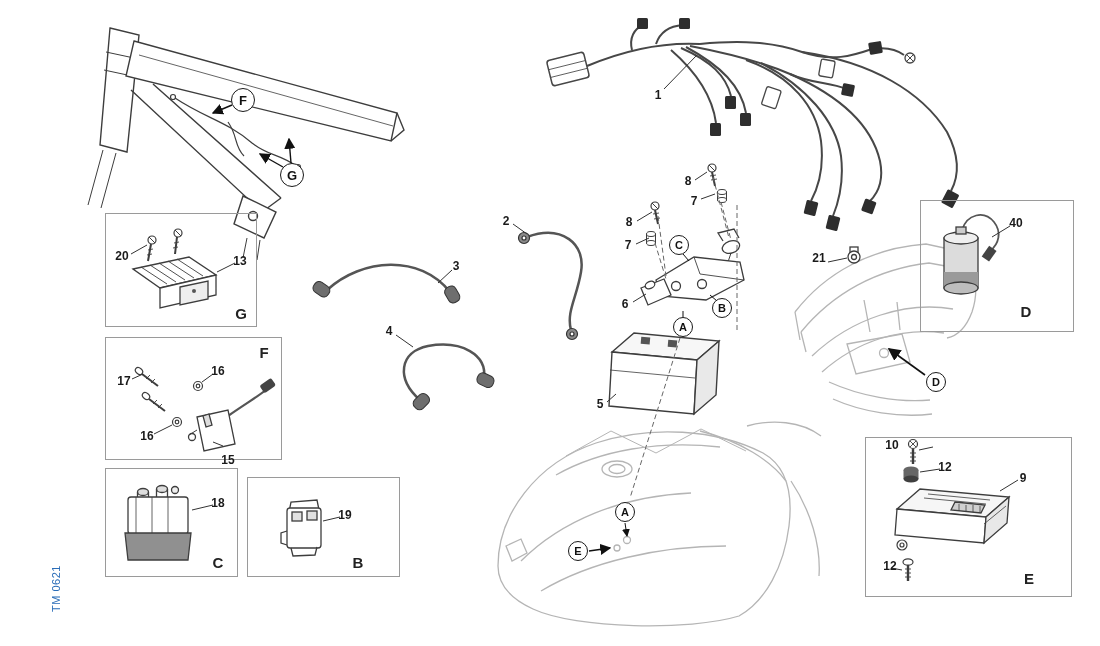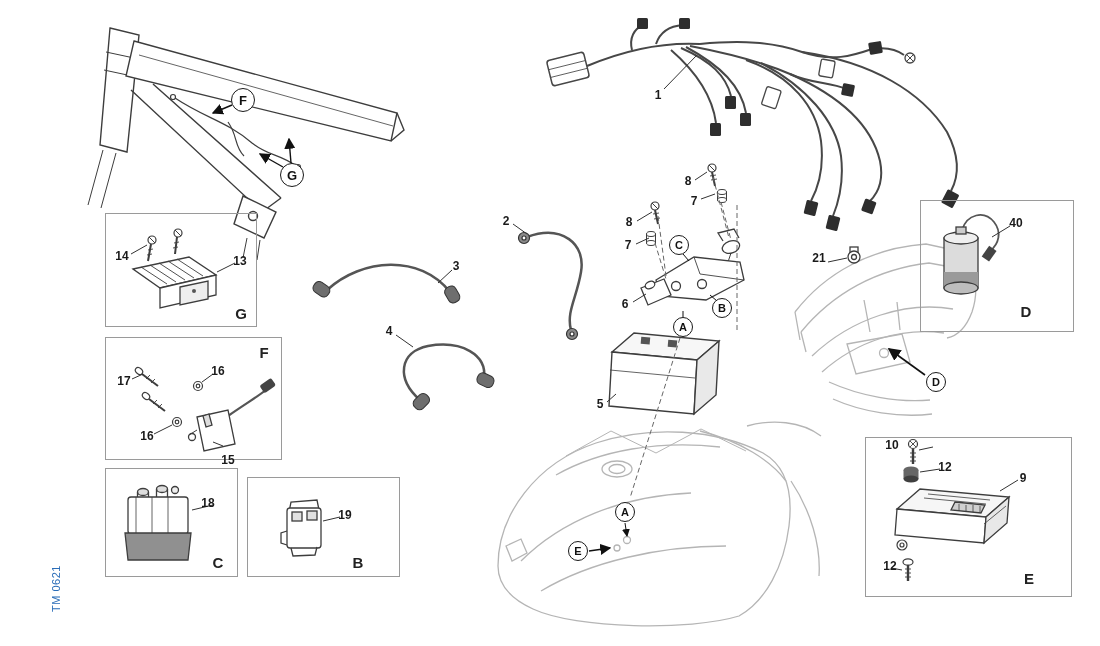--- a/index.html
+++ b/index.html
@@ -345,27 +345,27 @@
   <span class="plabel" style="left:456px;top:266px">3</span>
   <span class="plabel" style="left:389px;top:331px">4</span>
   <span class="plabel" style="left:600px;top:404px">5</span>
   <span class="plabel" style="left:625px;top:304px">6</span>
   <span class="plabel" style="left:688px;top:181px">8</span>
   <span class="plabel" style="left:694px;top:201px">7</span>
   <span class="plabel" style="left:629px;top:222px">8</span>
   <span class="plabel" style="left:628px;top:245px">7</span>
   <span class="plabel" style="left:819px;top:258px">21</span>
   <span class="plabel" style="left:1016px;top:223px">40</span>
-  <span class="plabel" style="left:122px;top:256px">14</span>
+  <span class="plabel" style="left:122px;top:256px">20</span>
   <span class="plabel" style="left:240px;top:261px">13</span>
   <span class="plabel" style="left:124px;top:381px">17</span>
   <span class="plabel" style="left:218px;top:371px">16</span>
   <span class="plabel" style="left:147px;top:436px">16</span>
   <span class="plabel" style="left:228px;top:460px">15</span>
-  <span class="plabel" style="left:208px;top:503px">18</span>
+  <span class="plabel" style="left:218px;top:503px">18</span>
   <span class="plabel" style="left:345px;top:515px">19</span>
   <span class="plabel" style="left:892px;top:445px">10</span>
   <span class="plabel" style="left:945px;top:467px">12</span>
   <span class="plabel" style="left:1023px;top:478px">9</span>
   <span class="plabel" style="left:890px;top:566px">12</span>
 
   <div class="callout lg" style="left:243px;top:100px">F</div>
   <div class="callout lg" style="left:292px;top:175px">G</div>
   <div class="callout" style="left:679px;top:245px">C</div>
   <div class="callout" style="left:722px;top:308px">B</div>

